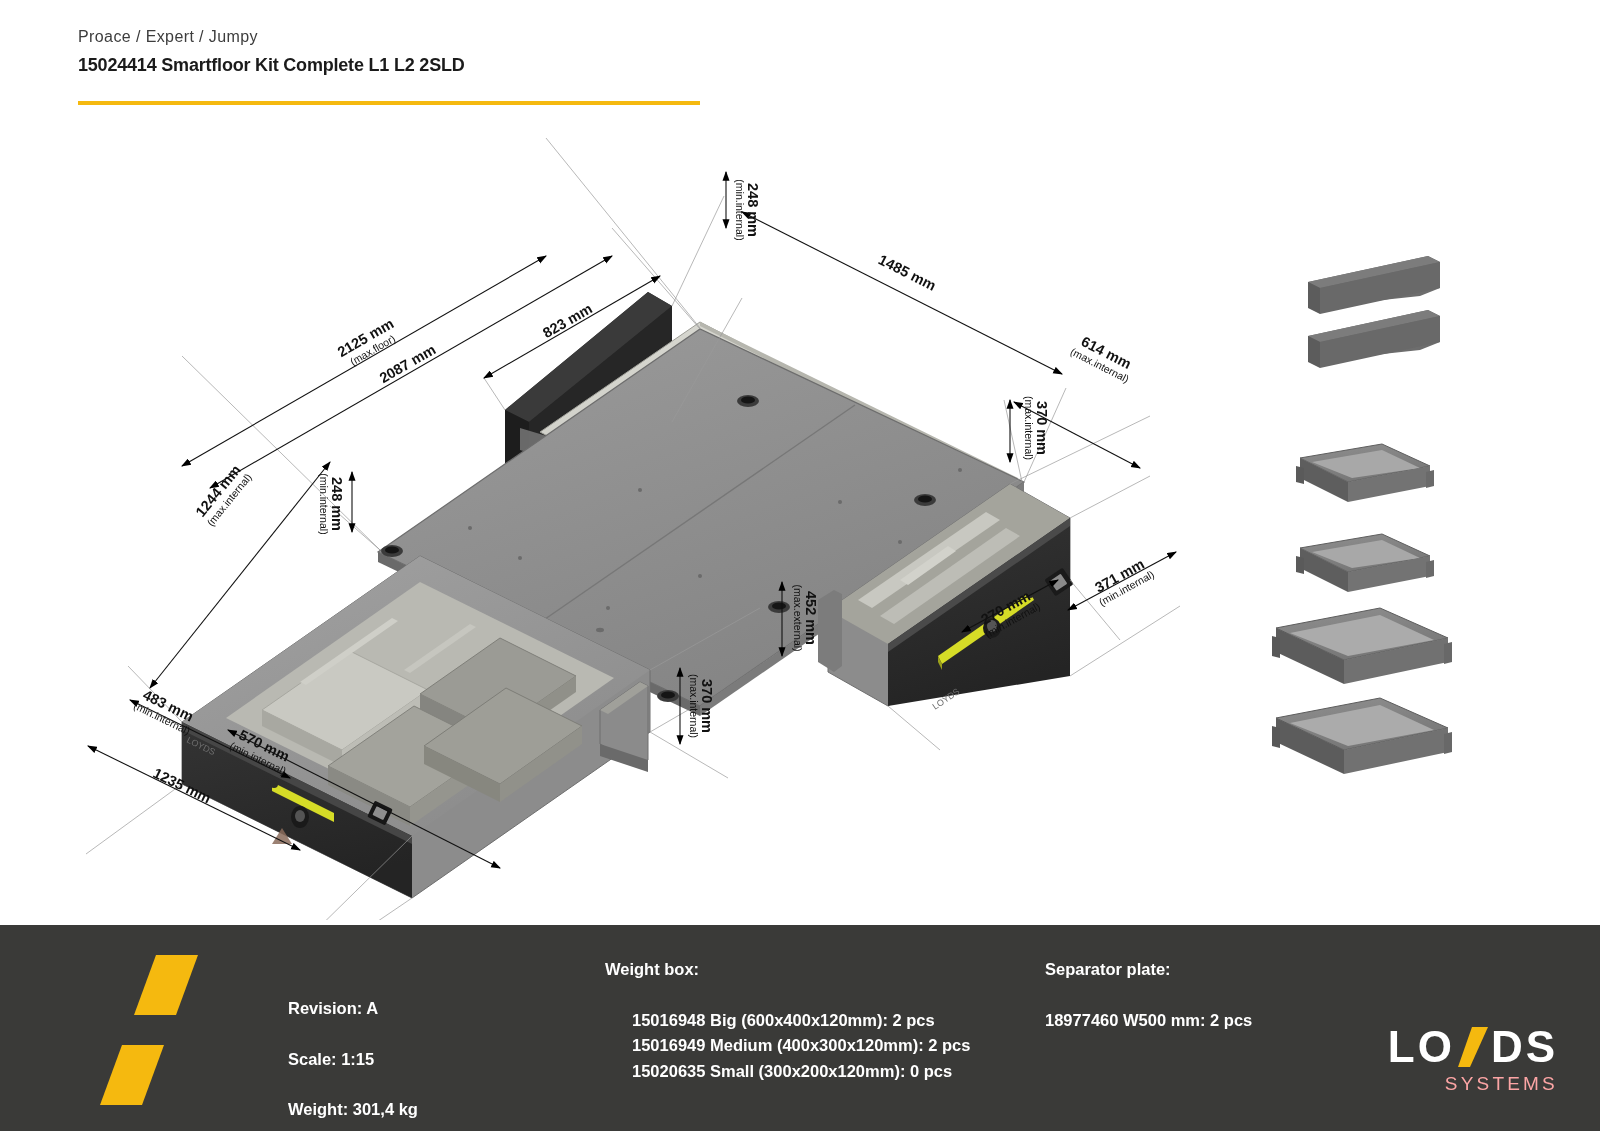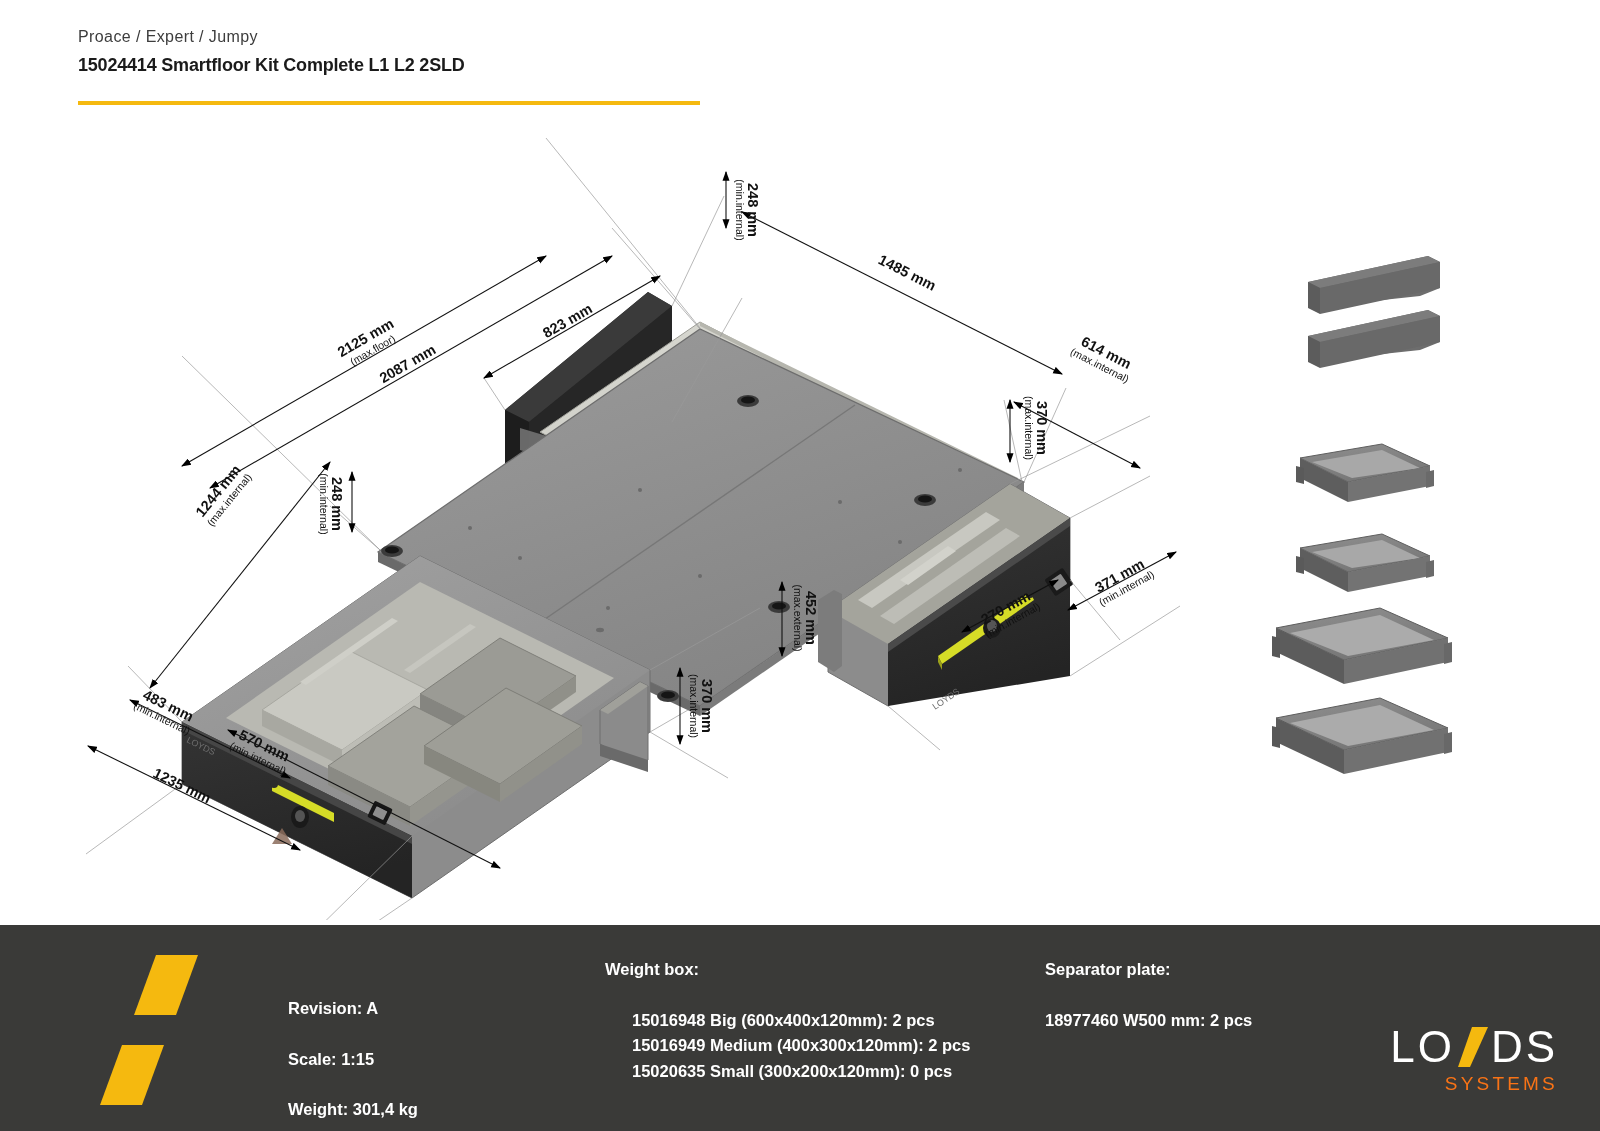--- a/index.html
+++ b/index.html
@@ -29,26 +29,26 @@
                 white-space:nowrap; }
   .col-rev { left:288px; top:36px;margin-top:39px; }
   .col-rev .frow { margin-bottom:34px; }
   .col-box { left:605px; top:36px; }
   .col-box .frow.head { margin-bottom:34px; }
   .col-box .frow.item { margin-bottom:9px;margin-left:27px; }
   .col-sep { left:1045px; top:36px; }
   .col-sep .frow.head { margin-bottom:34px; }
 
   .logo { position:absolute; right:42px; top:100px; text-align:right; }
-  .logo-main { font-size:44px; font-weight:normal; color:#ffffff; letter-spacing:3px;
+  .logo-main { font-size:44px; font-weight:bold; color:#ffffff; letter-spacing:3px;
                line-height:1; display:flex; align-items:center; justify-content:flex-end; }
   .logo-y { display:inline-block; width:30px; height:40px; position:relative;
             margin:0 3px; }
   .logo-y svg { position:absolute; left:0; top:0; }
-  .logo-sub { font-size:19px; color:#f97316; letter-spacing:3.2px; margin-top:4px;
+  .logo-sub { font-size:19px; color:#fca5a5; letter-spacing:3.2px; margin-top:4px;
               font-weight:normal; }
 
   .dimtxt { font-family:"Liberation Sans", sans-serif; font-weight:bold; fill:#111; }
   .dimsub { font-family:"Liberation Sans", sans-serif; font-weight:normal; fill:#111; }
 </style>
 </head>
 <body>
 
 <div class="page">
 

